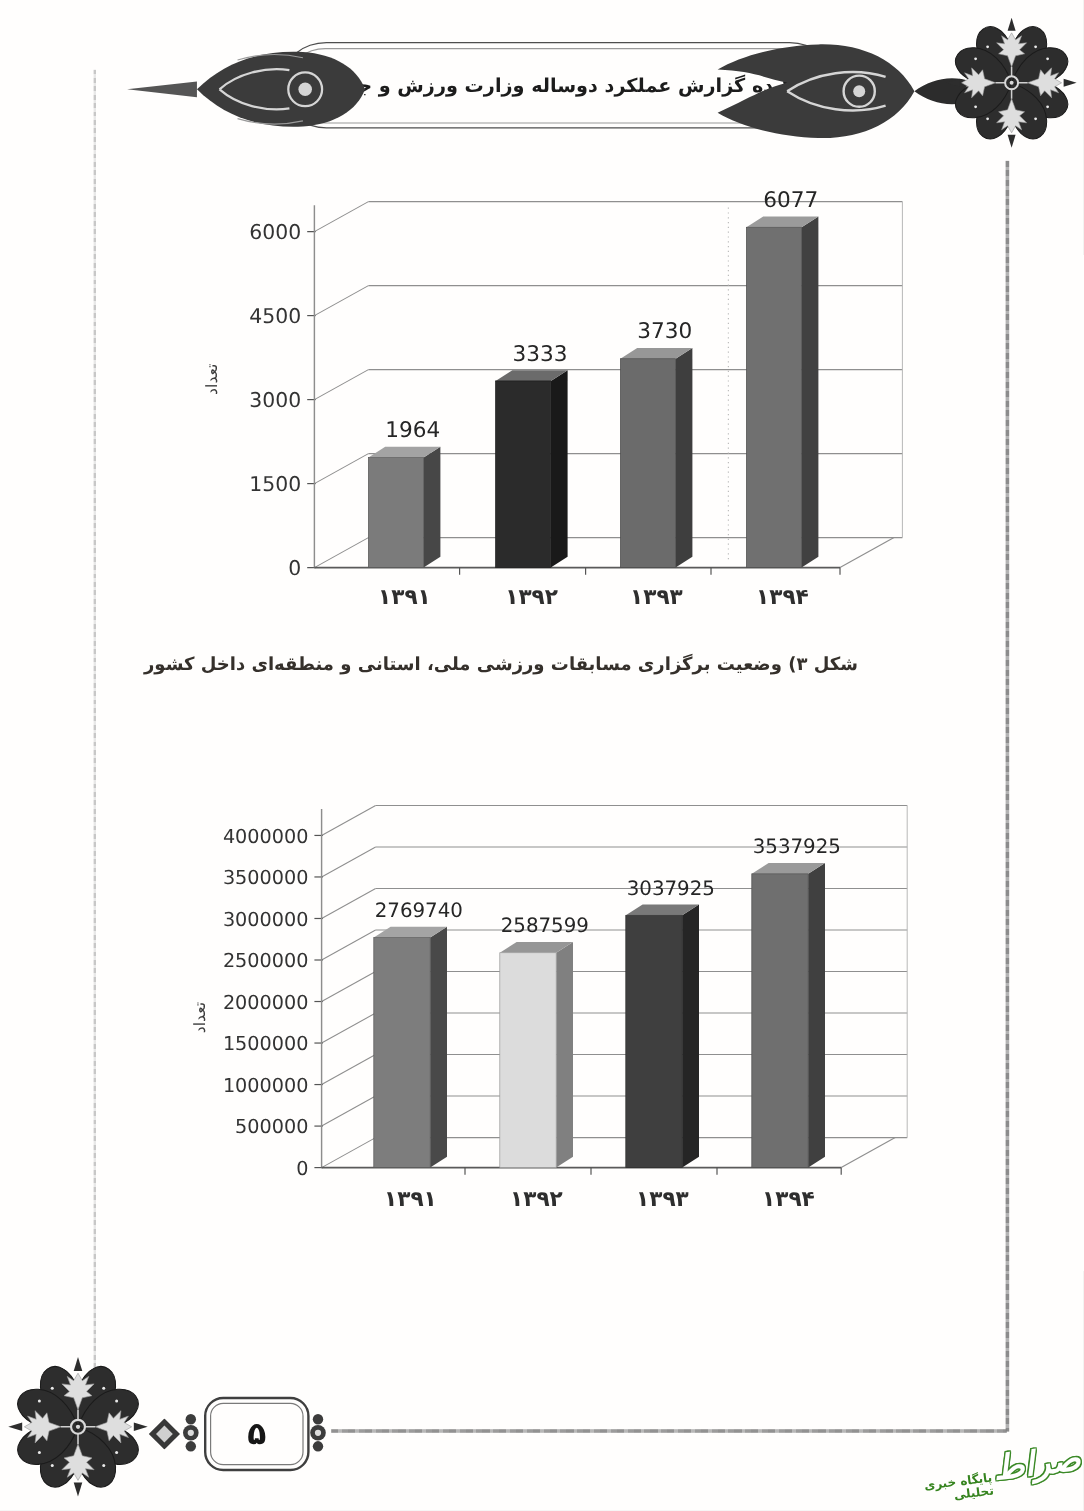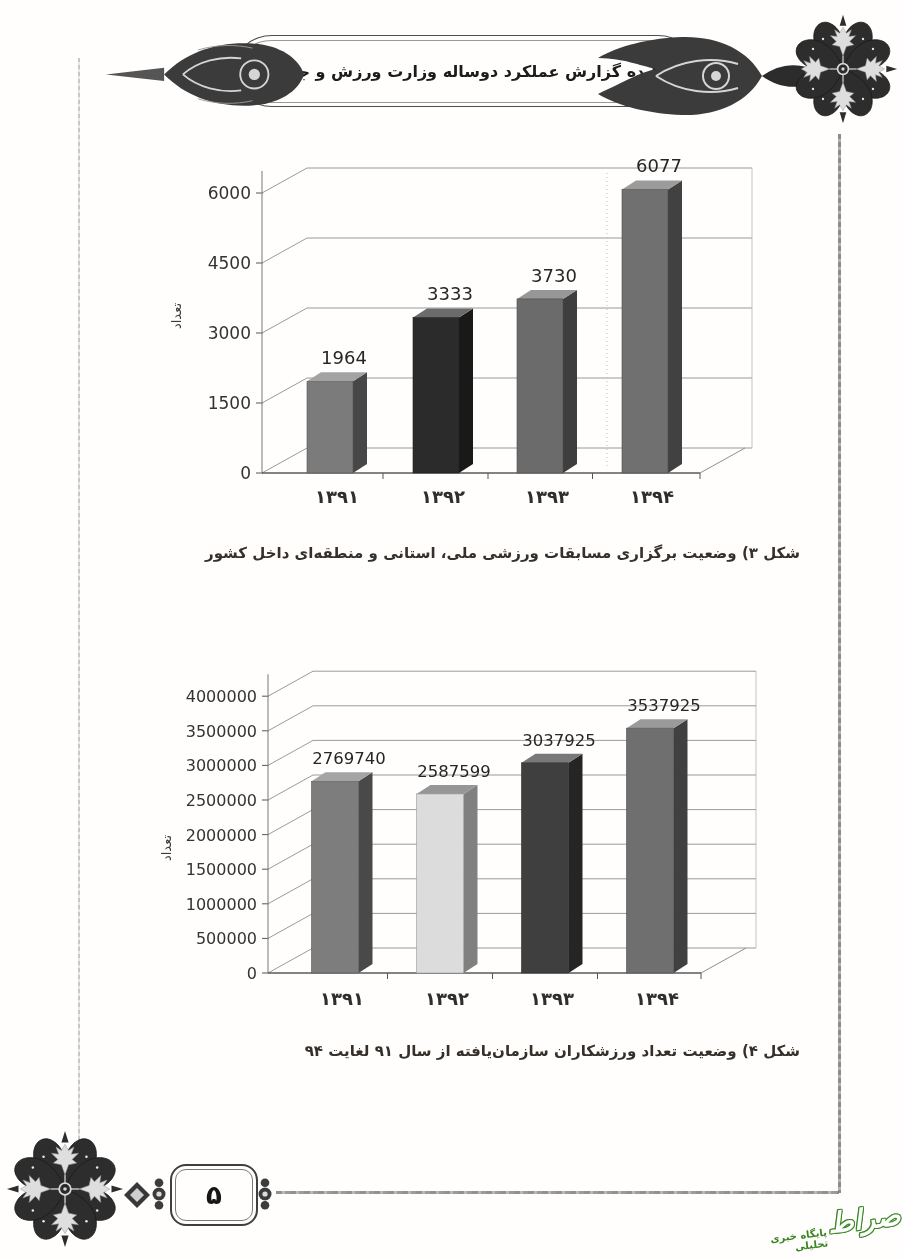--- a/index.html
+++ b/index.html
@@ -13,21 +13,21 @@
   .page-title{position:absolute;inset:0;display:flex;align-items:center;justify-content:center;
               direction:rtl;font-size:16px;font-weight:700;color:#1c1c1c;letter-spacing:.2px;}
   
   .border-left{left:78px;top:58px;width:2px;height:1090px;opacity:.75;
      background:repeating-linear-gradient(180deg,#b5b5b5 0 4px,#e0e0e0 4px 7px);}
   .border-right{left:838px;top:134px;width:3px;height:1059px;
      background:repeating-linear-gradient(180deg,#8c8c8c 0 5px,#b3b3b3 5px 8px);}
   .footer-line{left:276px;top:1191px;width:563px;height:3px;opacity:.85;
      background:repeating-linear-gradient(90deg,#7e7e7e 0 6px,#ababab 6px 9px,#8a8a8a 9px 14px);}
   
-  .caption{left:120px;width:680px;text-align:right;direction:rtl;font-size:15px;
+  .caption{left:120px;width:680px;text-align:left;direction:rtl;font-size:15px;
            font-weight:700;color:#35302b;}
   .caption-1{top:544px;}
   .caption-2{top:1042px;}
   .chart text{font-family:"DejaVu Sans",sans-serif;}
   
   .pagenum-box{left:170px;top:1164px;width:84px;height:58px;border:2px solid #3f3f3f;
                border-radius:16px;}
   .pagenum-inner{position:absolute;inset:3px;border:1px solid #7a7a7a;border-radius:11px;
                display:flex;align-items:center;justify-content:center;}
   .pagenum{font-size:26px;font-weight:700;color:#161616;}
@@ -221,21 +221,20 @@
       <text x="552" y="1005" font-size="18" text-anchor="middle" font-weight="700" fill="#2e2e2e">۱۳۹۳</text>
       <g>
         <polygon points="673.5,728.17559 687.5,719.17559 687.5,964 673.5,973" fill="rgb(64,64,64)"></polygon>
         <polygon points="626.5,728.17559 640.5,719.17559 687.5,719.17559 673.5,728.17559" fill="rgb(154,154,154)"></polygon>
         <rect x="626.5" y="728.17559" width="47" height="244.82440999999994" fill="#6f6f6f" stroke="rgb(78,78,78)" stroke-width="0.6"></rect>
       </g>
       <text x="664" y="711.17559" font-size="16.5" text-anchor="middle" font-weight="500" fill="#262626">3537925</text>
       <text x="657" y="1005" font-size="18" text-anchor="middle" font-weight="700" fill="#2e2e2e">۱۳۹۴</text>
       <text x="171" y="848" font-size="13" text-anchor="middle" font-weight="400" fill="#3c3c3c" transform="rotate(-90 171 848)">تعداد</text>
     </svg>
-  <div class="abs caption caption-2">شکل ۴) وضعیت تعداد ورزشکاران سازمان‌یافته از سال ۹۱ لغایت ۹۴</div>
 
   <svg class="abs" style="left:6px;top:1124px" width="118" height="130" viewBox="-6 0 132 132">
     <use href="#lobeA"></use>
     <use href="#lobeA" transform="rotate(90 60 66)"></use>
     <use href="#lobeA" transform="rotate(180 60 66)"></use>
     <use href="#lobeA" transform="rotate(270 60 66)"></use>
     <circle cx="60" cy="66" r="6.5" fill="none" stroke="#d8d8d8" stroke-width="2"></circle>
     <circle cx="60" cy="66" r="2" fill="#d8d8d8"></circle>
   </svg>
 

